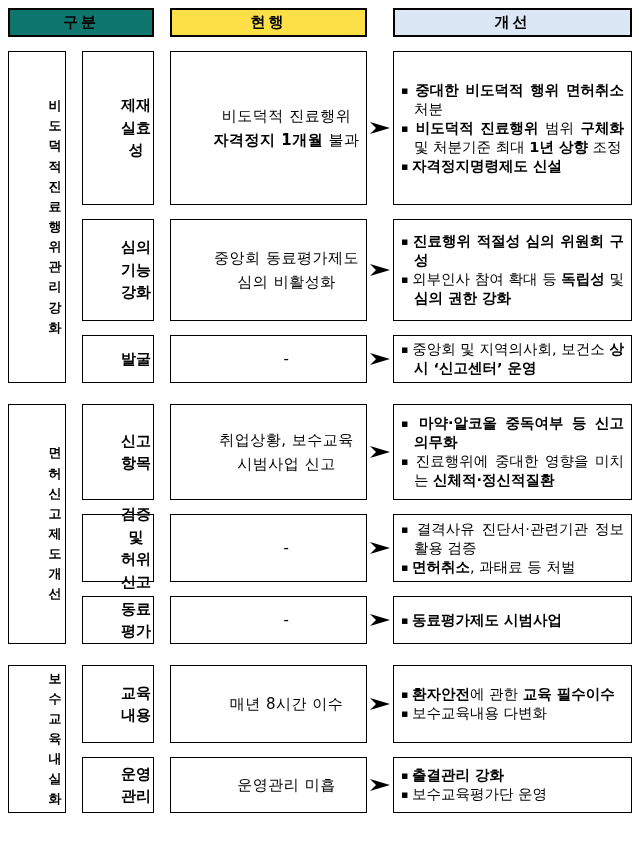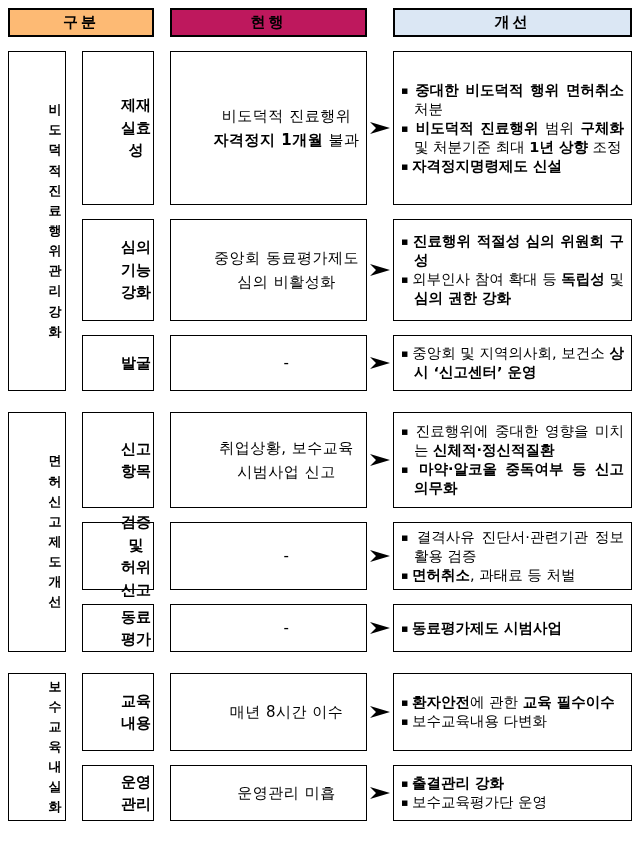--- a/index.html
+++ b/index.html
@@ -74,22 +74,22 @@
   .bullet-item + .bullet-item { }
   .bullet-marker { font-size: 11px; vertical-align: 1px; }
   .seg-b { font-weight: bold; }
   .seg-n { font-weight: normal; }
 </style>
 </head>
 <body>
 
 <div class="page">
   <div class="header-row">
-    <div class="hdr hdr-category" style="background: #fdba74;">구분</div>
-    <div class="hdr hdr-current" style="background: #be185d; text-align: center;">현행</div>
+    <div class="hdr hdr-category" style="background: #0f766e;">구분</div>
+    <div class="hdr hdr-current" style="background: #fde047; text-align: center;">현행</div>
     <div class="hdr hdr-improved" style="background: rgb(219, 231, 244);">개선</div>
   </div>
   <div class="sections">
       <div class="section">
         <div class="box group-box">비도
 덕적
 진료
 행위
 관리
 강화</div>
@@ -123,21 +123,21 @@
             <div class="arrow-cell">
               <svg width="22" height="14" viewBox="0 0 22 14" xmlns="http://www.w3.org/2000/svg">
                 <path d="M1 1 L21 7 L1 13 L7 7 Z" fill="#000"></path>
               </svg>
             </div>
             <div class="box improve-box">
               <div class="bullet-item"><span class="bullet-marker">▪ </span><span class="seg-b">진료행위 적절성 심의 위원회 구성</span></div>
               <div class="bullet-item"><span class="bullet-marker">▪ </span><span class="seg-n">외부인사 참여 확대 등 </span><span class="seg-b">독립성</span><span class="seg-n"> 및 </span><span class="seg-b">심의 권한 강화</span></div>
             </div>
           </div>
-          <div class="row" style="height: 56px;">
+          <div class="row" style="height: 48px;">
             <div class="box sub-box">발굴</div>
             <div class="box current-box">
               <div class="current-line"><span class="seg-n">-</span></div>
             </div>
             <div class="arrow-cell">
               <svg width="22" height="14" viewBox="0 0 22 14" xmlns="http://www.w3.org/2000/svg">
                 <path d="M1 1 L21 7 L1 13 L7 7 Z" fill="#000"></path>
               </svg>
             </div>
             <div class="box improve-box">
@@ -158,22 +158,22 @@
             <div class="box current-box">
               <div class="current-line"><span class="seg-n">취업상황, 보수교육</span></div>
               <div class="current-line"><span class="seg-n">시범사업 신고</span></div>
             </div>
             <div class="arrow-cell">
               <svg width="22" height="14" viewBox="0 0 22 14" xmlns="http://www.w3.org/2000/svg">
                 <path d="M1 1 L21 7 L1 13 L7 7 Z" fill="#000"></path>
               </svg>
             </div>
             <div class="box improve-box">
+              <div class="bullet-item"><span class="bullet-marker">▪ </span><span class="seg-b">마약·알코올 중독여부 등 신고 의무화</span></div>
               <div class="bullet-item"><span class="bullet-marker">▪ </span><span class="seg-n">진료행위에 중대한 영향을 미치는 </span><span class="seg-b">신체적·정신적질환</span></div>
-              <div class="bullet-item"><span class="bullet-marker">▪ </span><span class="seg-b">마약·알코올 중독여부 등 신고 의무화</span></div>
             </div>
           </div>
           <div class="row" style="height: 68px;">
             <div class="box sub-box">검증
 및
 허위
 신고</div>
             <div class="box current-box">
               <div class="current-line"><span class="seg-n">-</span></div>
             </div>

